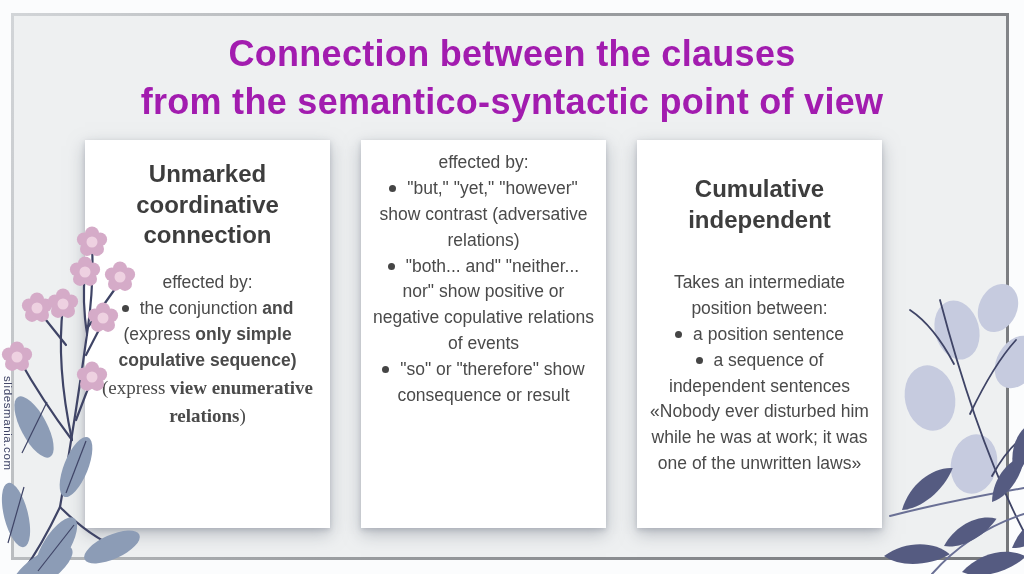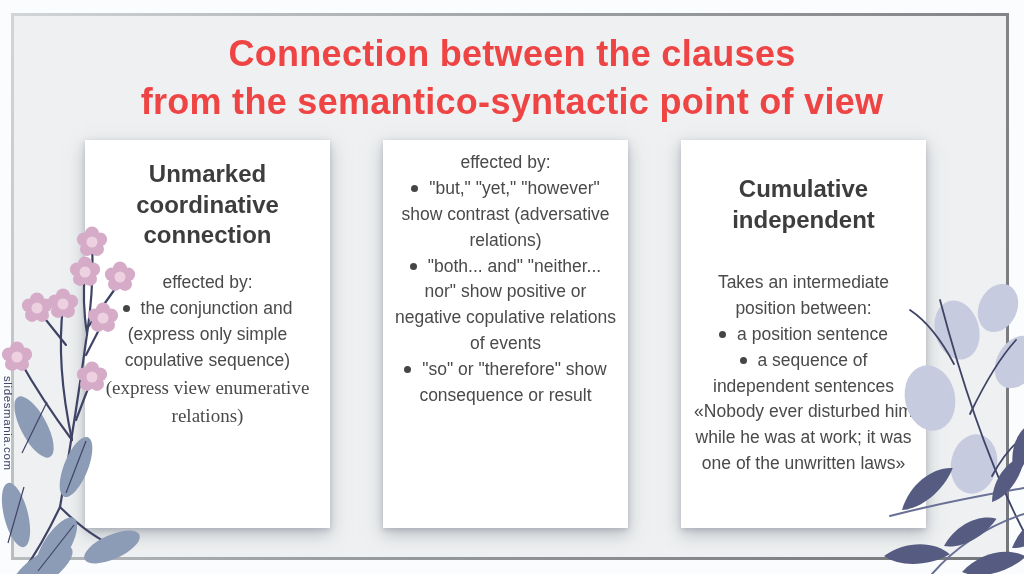--- a/index.html
+++ b/index.html
@@ -9,43 +9,43 @@
     font-family:"Liberation Sans",sans-serif;
   }
   .frame{
     position:absolute;left:11px;top:13px;width:998px;height:547px;
     box-sizing:border-box;border:3px solid #9b9ea1;
     border-image:linear-gradient(115deg,#d2d5d8,#9b9ea1 45%,#74767a) 1;
     background:#eef0f1;z-index:0;
   }
   .title{
     position:absolute;left:0;right:0;top:30px;text-align:center;
-    color:#ef4444;font-weight:bold;font-size:36px;line-height:1.33;
+    color:#a21caf;font-weight:bold;font-size:36px;line-height:1.33;
     letter-spacing:.3px;z-index:2;
   }
   .cards{
-    position:absolute;left:85px;top:140px;width:841px;display:flex;gap:53px;z-index:3;
+    position:absolute;left:85px;top:140px;width:841px;display:flex;gap:31px;z-index:3;
   }
   .card{
     width:245px;height:388px;background:#ffffff;box-sizing:border-box;
     padding:10px 12px;text-align:center;color:#4a4a4a;
     font-size:17.5px;line-height:1.48;
     box-shadow:0 6px 16px rgba(130,136,148,.5),0 2px 5px rgba(130,136,148,.35);
   }
   .heading{
     height:110px;display:flex;align-items:center;justify-content:center;
     font-size:24px;line-height:1.28;font-weight:bold;color:#3d3d3d;
     margin-bottom:10px;
   }
   .item{margin:0;}
   .bullet{
     display:inline-block;width:7px;height:7px;border-radius:50%;
     background:#454545;vertical-align:2px;margin-right:11px;
   }
-  .b{font-weight:normal;}
+  .b{font-weight:bold;}
   .serif{font-family:"Liberation Serif","DejaVu Serif",serif;font-size:19px;}
   .watermark{
     position:absolute;left:2px;top:376px;writing-mode:vertical-rl;
     font-size:11.5px;color:#3f4466;letter-spacing:.6px;z-index:6;
   }
   .deco{position:absolute;z-index:5;pointer-events:none;}
   #deco-left{left:0;top:215px;}
   #deco-right{left:874px;top:264px;}
 </style>
 </head>

